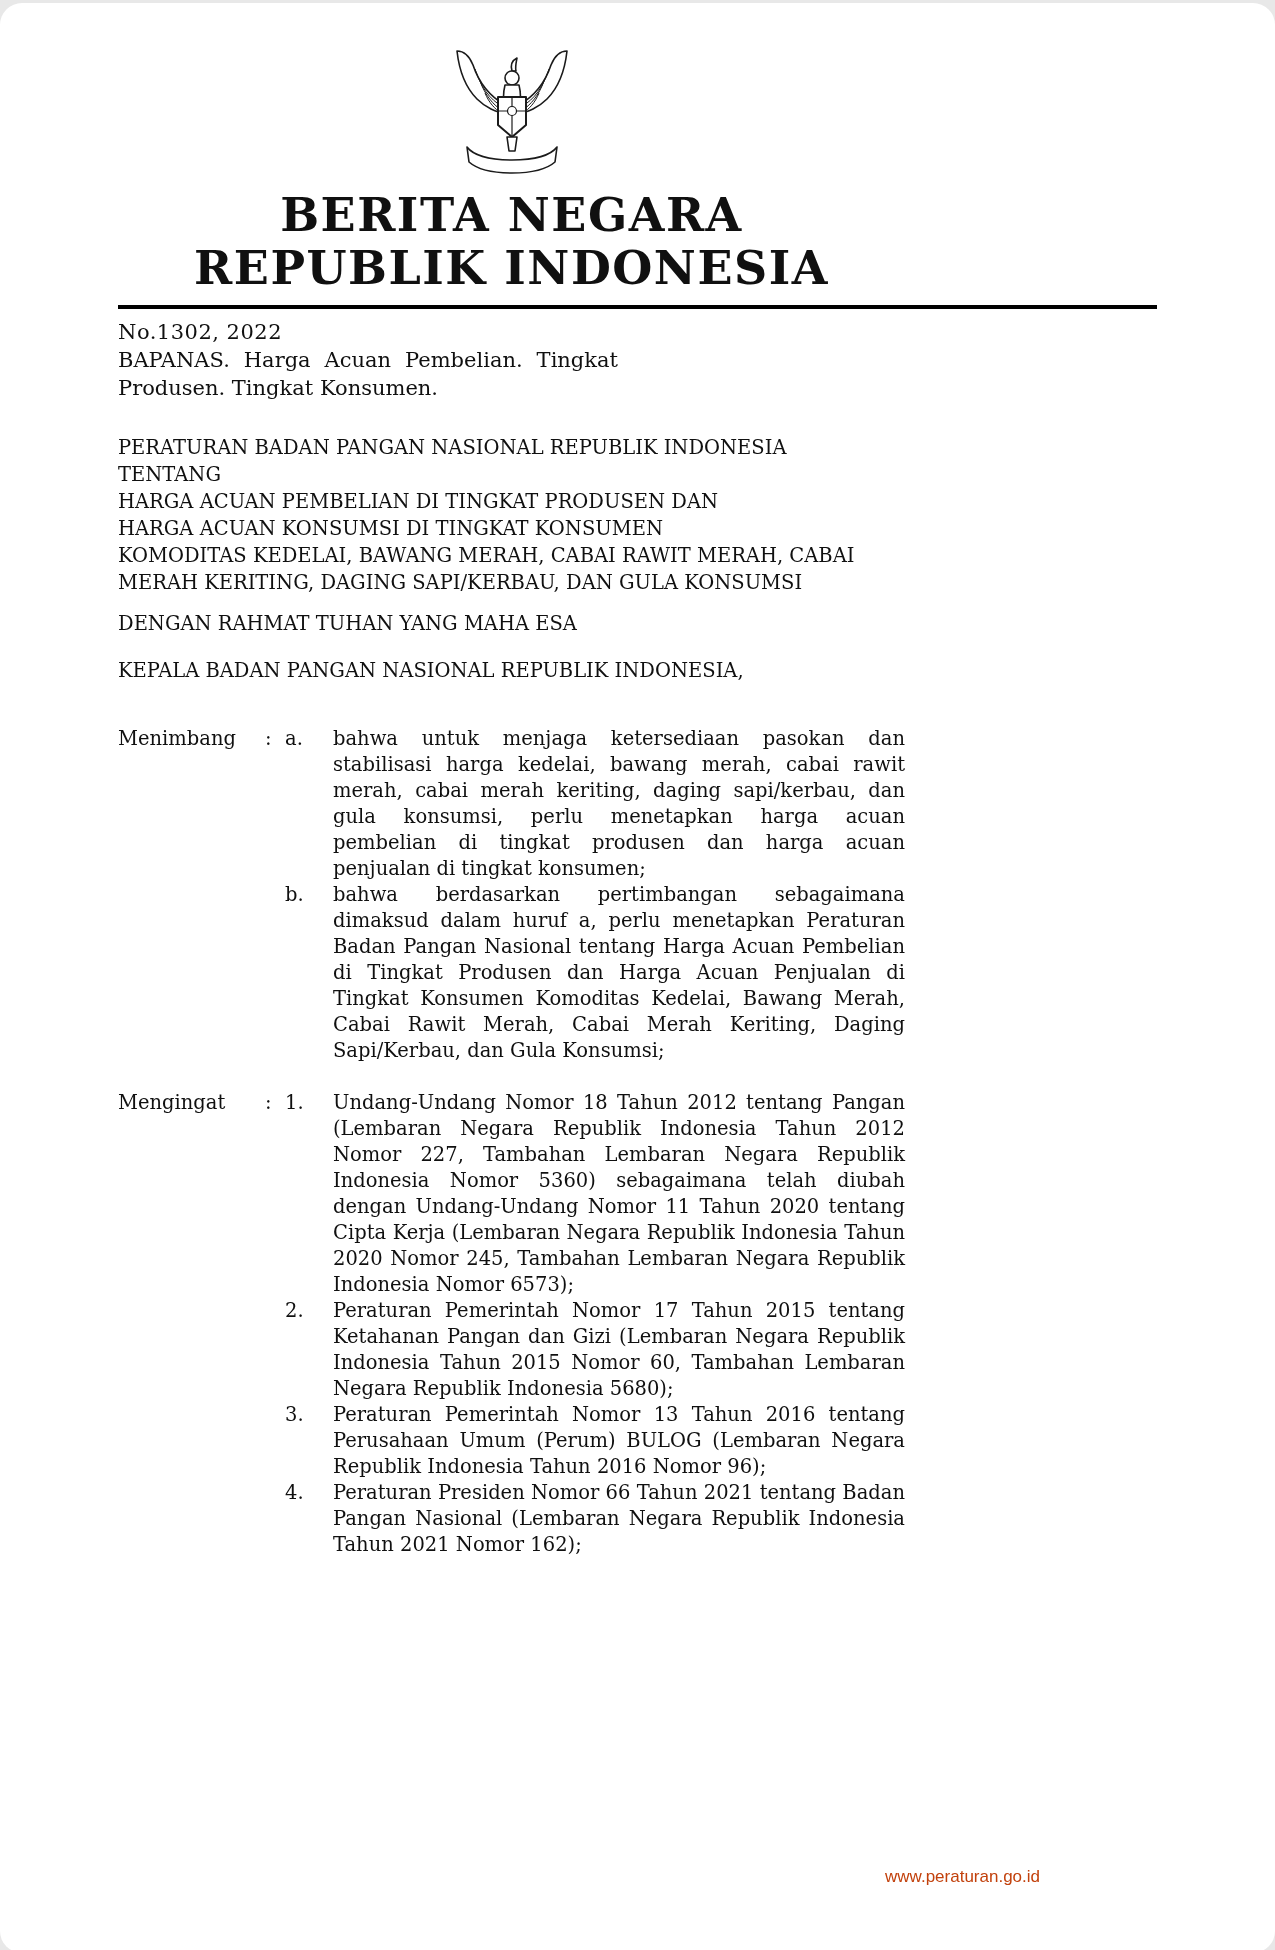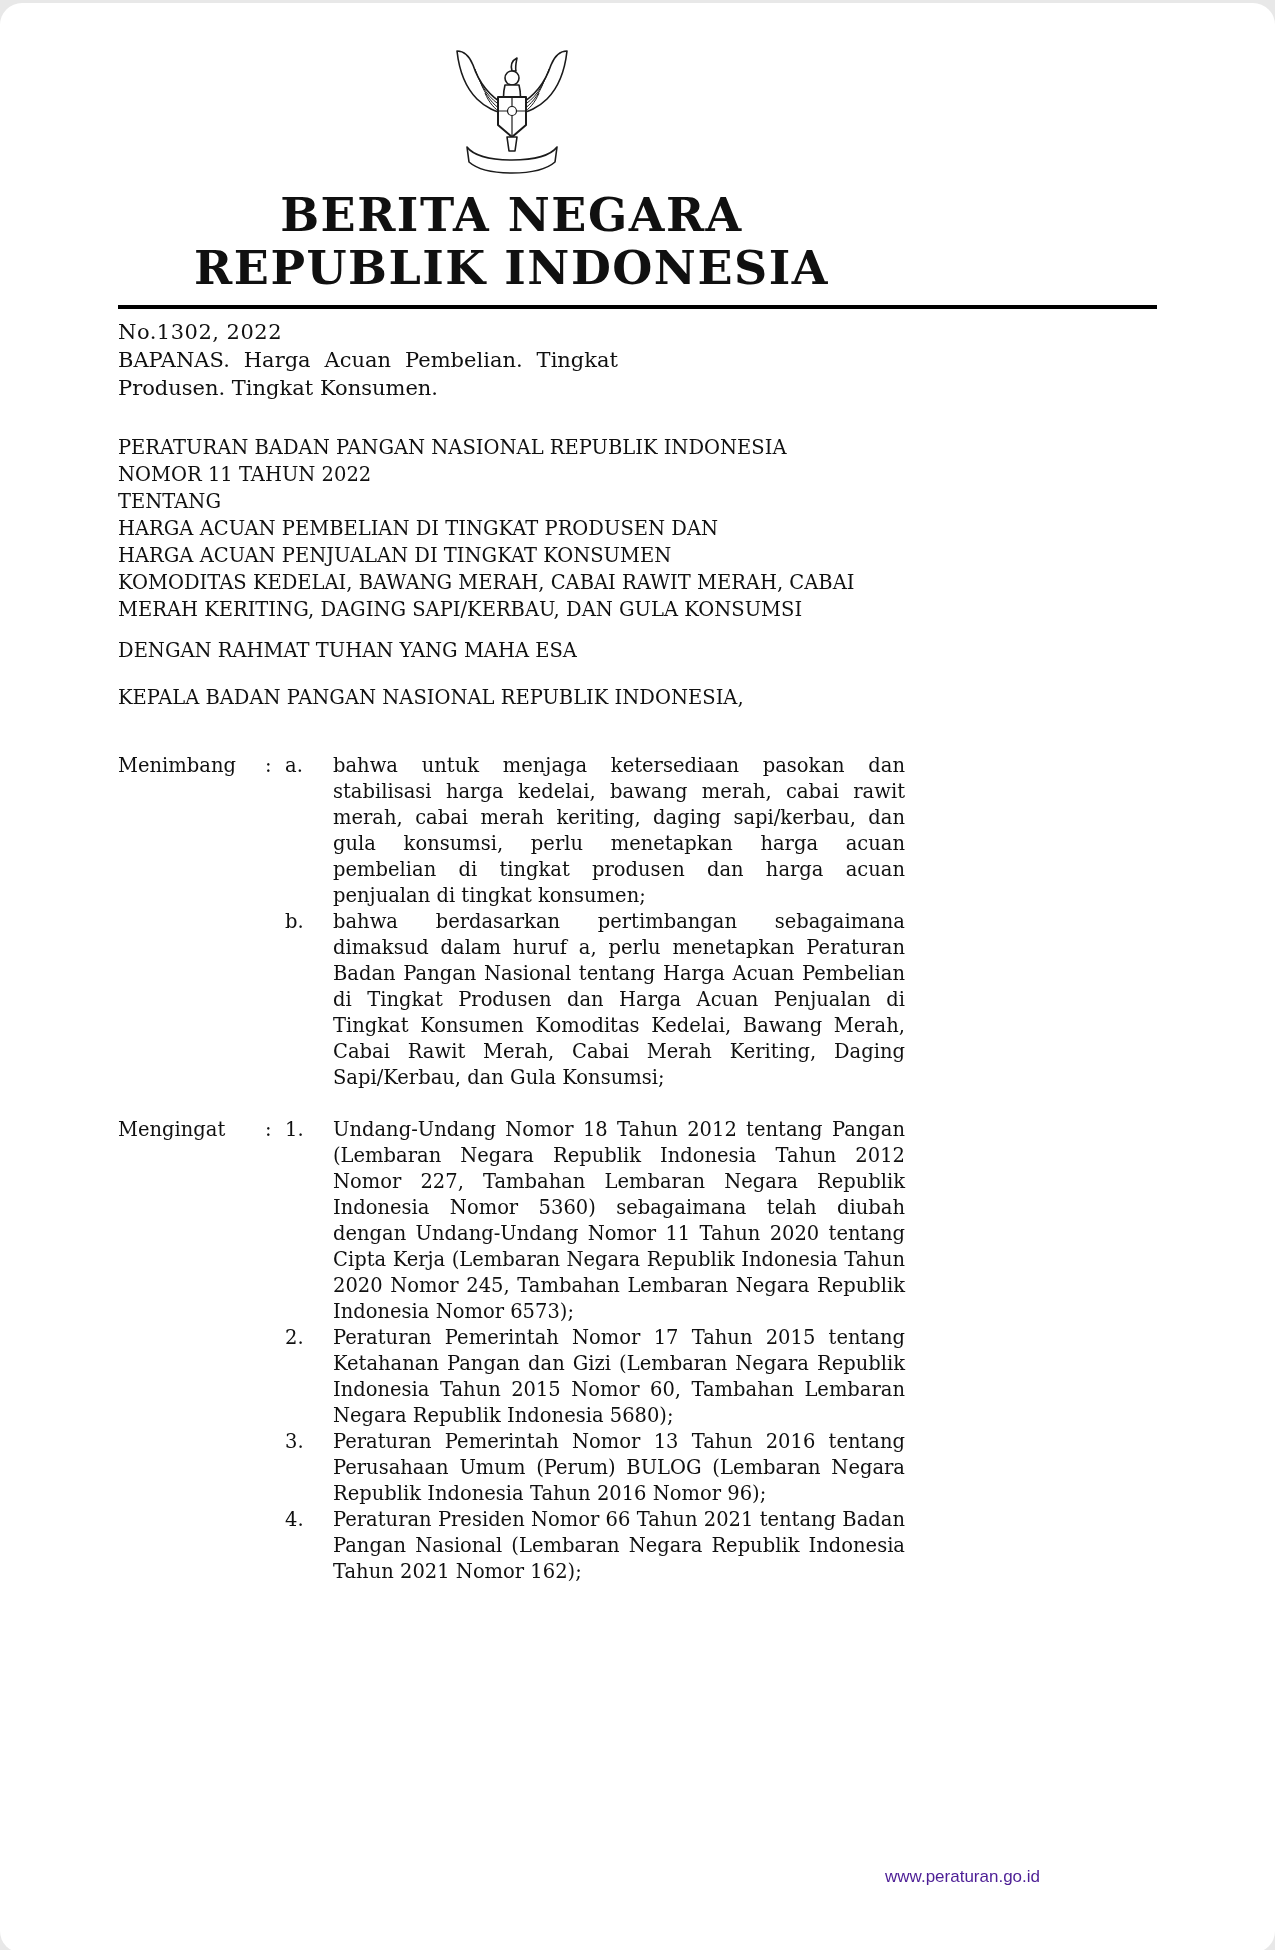--- a/index.html
+++ b/index.html
@@ -48,21 +48,21 @@
 
   .clause-row { display:flex; align-items:flex-start; }
   .c-label  { width:147px; flex:none; }
   .c-colon  { width:20px;  flex:none; }
   .c-marker { width:48px;  flex:none; }
   .c-text   { flex:1; text-align:justify; }
 
   .footer-url {
     position:absolute; top:1864px; right:235px;
     font-family:"Liberation Sans","DejaVu Sans",sans-serif;
-    font-size:17px; color:#4c1d95;
+    font-size:17px; color:#c2410c;
   }
 </style>
 </head>
 <body>
 
 <div class="page">
 
   <div class="col">
     <div class="emblem-wrap">
       <svg width="118" height="132" viewBox="0 0 118 132" aria-hidden="true">
@@ -92,24 +92,23 @@
 
   <div class="rule"></div>
 
   <div class="col gazette-header">
     <div class="gz-number">No.1302, 2022</div>
     <div class="gz-subject">BAPANAS. Harga Acuan Pembelian. Tingkat Produsen. Tingkat Konsumen.</div>
   </div>
 
   <div class="col title-block">
     <div class="tb-line">PERATURAN BADAN PANGAN NASIONAL REPUBLIK INDONESIA</div>
-    <div class="tb-line">NOMOR 11 TAHUN 2022</div>
     <div class="tb-line">TENTANG</div>
     <div class="tb-line">HARGA ACUAN PEMBELIAN DI TINGKAT PRODUSEN DAN</div>
-    <div class="tb-line">HARGA ACUAN PENJUALAN DI TINGKAT KONSUMEN</div>
+    <div class="tb-line">HARGA ACUAN KONSUMSI DI TINGKAT KONSUMEN</div>
     <div class="tb-line">KOMODITAS KEDELAI, BAWANG MERAH, CABAI RAWIT MERAH, CABAI</div>
     <div class="tb-line">MERAH KERITING, DAGING SAPI/KERBAU, DAN GULA KONSUMSI</div>
     <div class="tb-line invocation">DENGAN RAHMAT TUHAN YANG MAHA ESA</div>
     <div class="tb-line official">KEPALA BADAN PANGAN NASIONAL REPUBLIK INDONESIA,</div>
   </div>
 
   <div class="col section menimbang">
     <div class="clause-row">
       <div class="c-label">Menimbang</div>
       <div class="c-colon">:</div>

